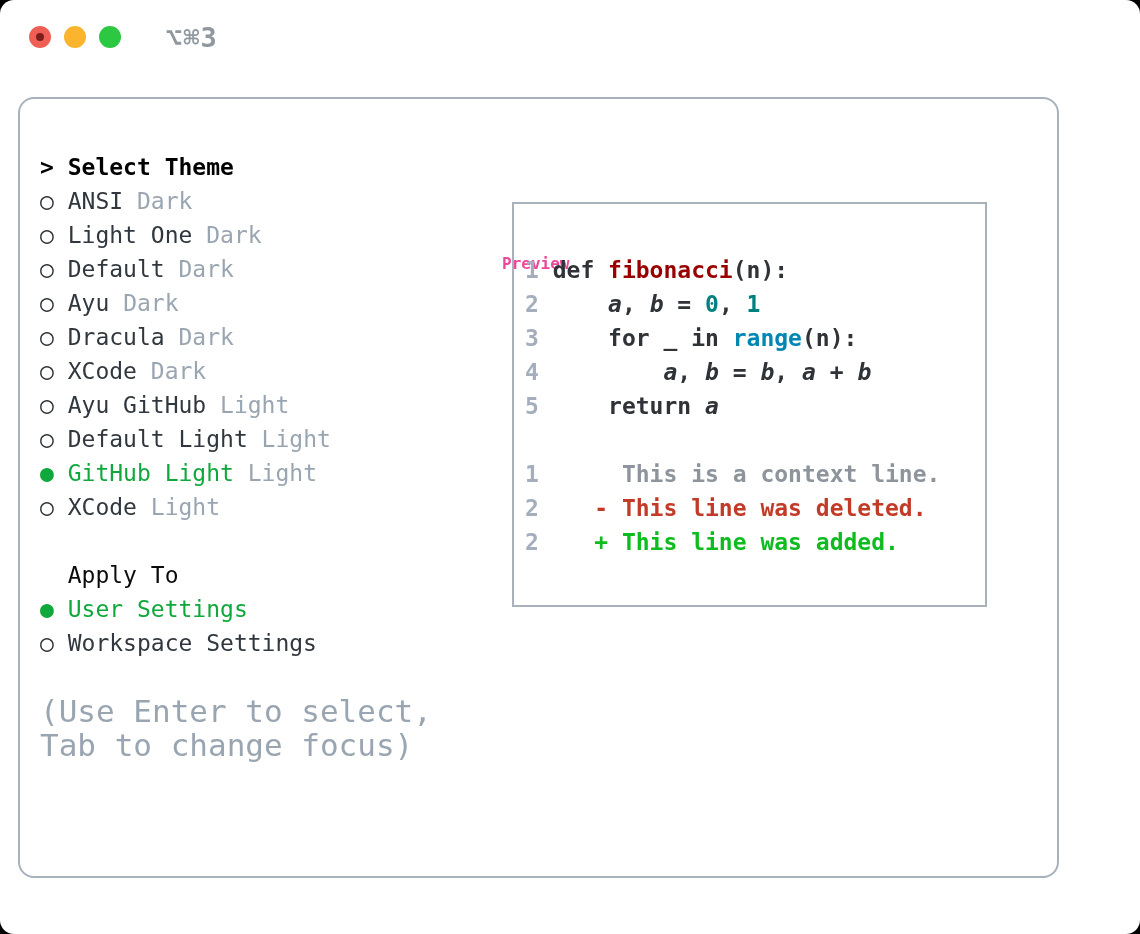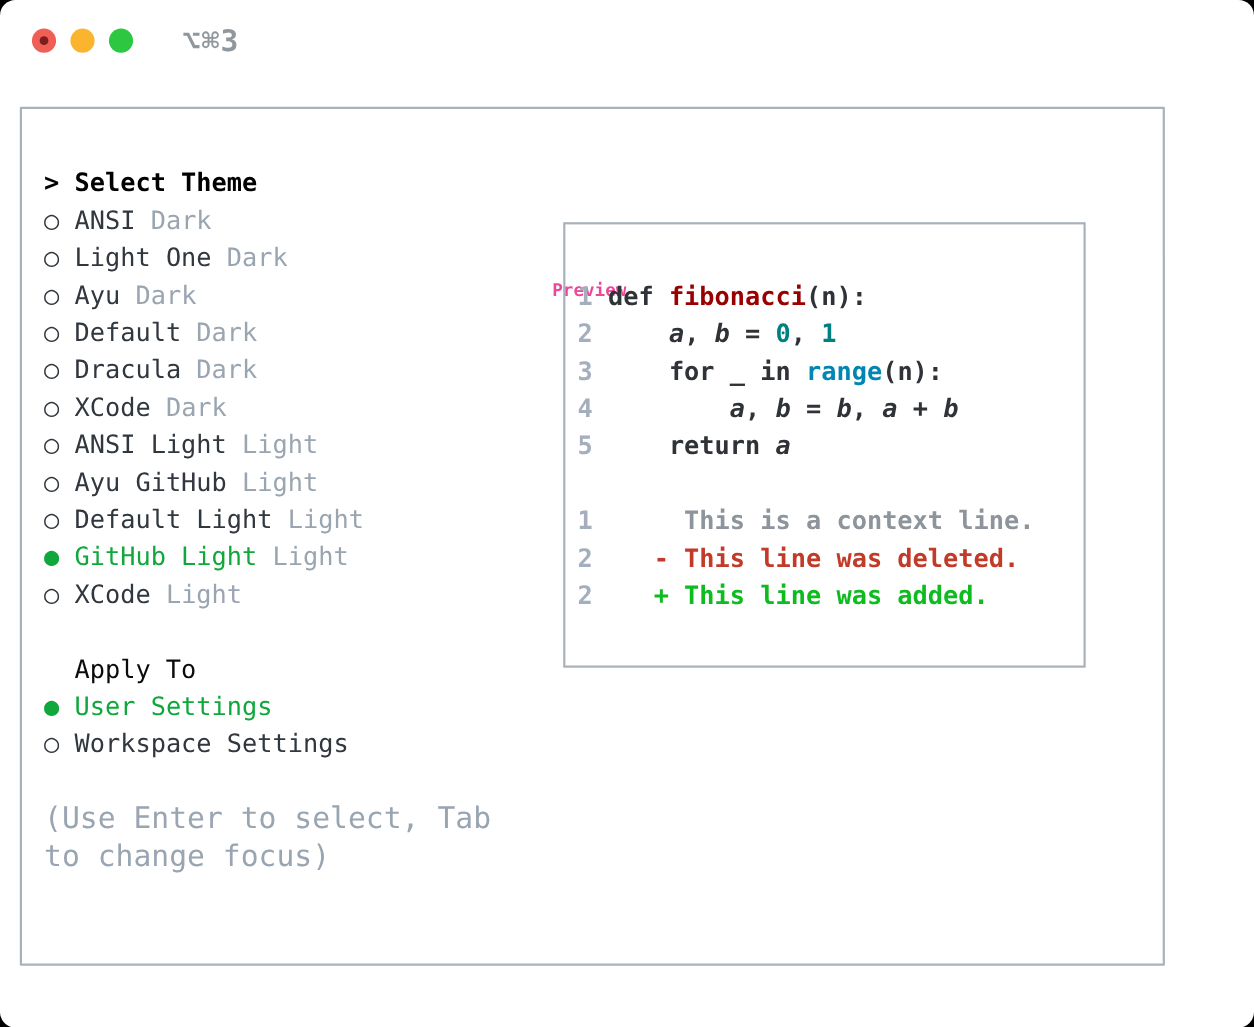--- a/index.html
+++ b/index.html
@@ -11,31 +11,31 @@
   .light{position:absolute;top:26px;width:22px;height:22px;border-radius:50%;}
   .light-close{left:29px;background:var(--traffic-red);}
   .light-close::after{content:"";position:absolute;left:7px;top:7px;width:8px;height:8px;
           border-radius:50%;background:var(--traffic-red-dot);}
   .light-min{left:64px;background:var(--traffic-yellow);}
   .light-max{left:99px;background:var(--traffic-green);}
   .shortcut{position:absolute;left:166px;top:22px;font-size:27px;font-weight:bold;
           color:var(--shortcut-gray);letter-spacing:1px;}
   
   .panel{position:absolute;left:18px;top:97px;width:1041px;height:781px;
-         border:2px solid var(--border);border-radius:1px;background:#fff;box-sizing:border-box;}
+         border:2px solid var(--border);border-radius:16px;background:#fff;box-sizing:border-box;}
   .row{height:34px;line-height:34px;white-space:pre;font-size:23px;color:var(--text);}
   .blank{height:34px;}
   .left-col{position:absolute;left:20px;top:51px;}
   .prompt{font-weight:bold;color:#000;}
   .list-title{font-weight:bold;color:#000;}
   .variant{color:var(--muted);}
   .marker{color:var(--text);}
   .selected .marker,.selected .opt-label,.selected .item-name{color:var(--accent-green);}
   .apply-title{color:#0b0b0b;}
-  .hint{max-width:420px;white-space:normal;font-size:27px;line-height:34px;color:var(--muted);}
+  .hint{max-width:420px;white-space:normal;font-size:31px;line-height:34px;color:var(--muted);}
   
   .preview-title{position:absolute;left:482px;top:148px;height:34px;line-height:34px;
          font-size:16px;font-weight:bold;color:#ec4899;white-space:pre;}
   .preview-box{position:absolute;left:492px;top:103px;width:475px;height:405px;
          border:2px solid var(--border);box-sizing:border-box;padding:15px 0 0 11px;overflow:hidden;}
   .code-row{height:34px;line-height:34px;white-space:pre;font-size:23px;font-weight:bold;}
   .lnum{display:inline-block;width:2ch;color:var(--line-number);}
   .c-code{color:var(--code-text);}
   .c-fn{color:var(--code-fn);}
   .c-num{color:var(--code-number);}
@@ -57,25 +57,24 @@
     <div class="shortcut">⌥⌘3</div>
   </div>
 
   <div class="panel">
 
     <div class="left-col">
       <div class="row"><span class="prompt">&gt;</span><span> </span><span class="list-title">Select Theme</span></div>
       <div id="theme-items">
           <div class="row"><span class="marker">○</span><span> </span><span class="item-name">ANSI</span><span> </span><span class="variant">Dark</span></div>
           <div class="row"><span class="marker">○</span><span> </span><span class="item-name">Light One</span><span> </span><span class="variant">Dark</span></div>
+          <div class="row"><span class="marker">○</span><span> </span><span class="item-name">Default</span><span> </span><span class="variant">Dark</span></div>
           <div class="row"><span class="marker">○</span><span> </span><span class="item-name">Ayu</span><span> </span><span class="variant">Dark</span></div>
-          <div class="row"><span class="marker">○</span><span> </span><span class="item-name">Default</span><span> </span><span class="variant">Dark</span></div>
           <div class="row"><span class="marker">○</span><span> </span><span class="item-name">Dracula</span><span> </span><span class="variant">Dark</span></div>
           <div class="row"><span class="marker">○</span><span> </span><span class="item-name">XCode</span><span> </span><span class="variant">Dark</span></div>
-          <div class="row"><span class="marker">○</span><span> </span><span class="item-name">ANSI Light</span><span> </span><span class="variant">Light</span></div>
           <div class="row"><span class="marker">○</span><span> </span><span class="item-name">Ayu GitHub</span><span> </span><span class="variant">Light</span></div>
           <div class="row"><span class="marker">○</span><span> </span><span class="item-name">Default Light</span><span> </span><span class="variant">Light</span></div>
           <div class="row selected"><span class="marker">●</span><span> </span><span class="item-name">GitHub Light</span><span> </span><span class="variant">Light</span></div>
           <div class="row"><span class="marker">○</span><span> </span><span class="item-name">XCode</span><span> </span><span class="variant">Light</span></div>
         </div>
       <div class="blank"></div>
       <div class="row apply-title"><span>  </span><span>Apply To</span></div>
       <div id="apply-options">
           <div class="row selected"><span class="marker">●</span><span> </span><span class="opt-label">User Settings</span></div>
           <div class="row"><span class="marker">○</span><span> </span><span class="opt-label">Workspace Settings</span></div>

